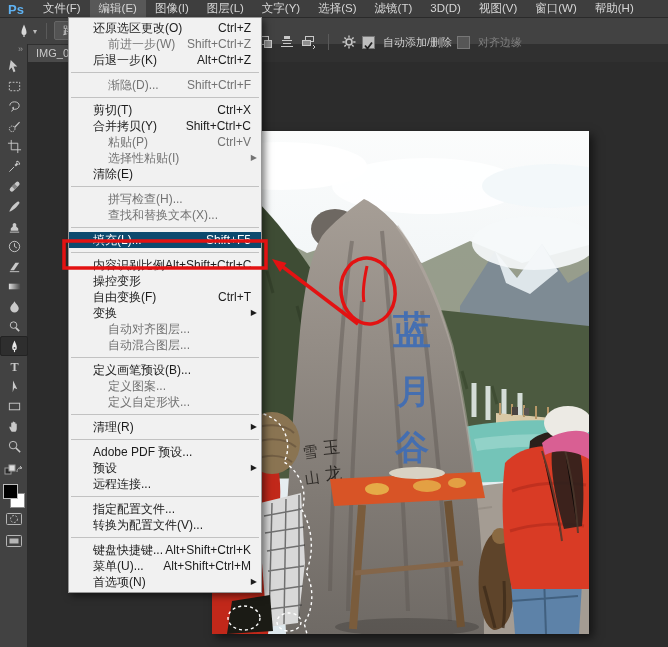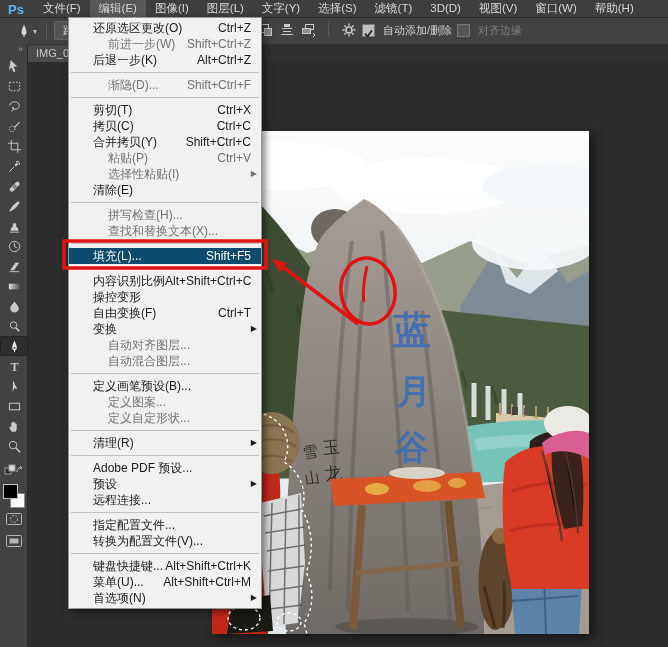--- a/index.html
+++ b/index.html
@@ -12,21 +12,21 @@
   .mb-item{color:#d6d6d6;font-size:11.5px;padding:0 9px;height:17px;line-height:17px;cursor:default;}
   .mb-item.open{background:#585858;}
   
   #optionsbar{position:absolute;left:0;top:18px;width:668px;height:26px;background:#424242;
     border-bottom:1px solid #303030;z-index:2;}
   .ob-left{position:absolute;left:16px;top:3px;display:flex;align-items:center;}
   .caret{color:#bbb;font-size:8px;margin:2px 2px 0 1px;}
   .ob-sep{width:1px;height:16px;background:#5a5a5a;margin:0 7px;}
   .tool-mode-btn{background:#535353;border:1px solid #666;border-radius:2px;color:#ddd;
     font-size:11px;padding:1px 8px;white-space:nowrap;}
-  .ob-right{position:absolute;left:258px;top:4px;display:flex;align-items:center;gap:5px;}
+  .ob-right{position:absolute;left:258px;top:16px;display:flex;align-items:center;gap:5px;}
   .ob-icon{width:16px;height:16px;display:inline-block;}
   .checkbox{width:11px;height:11px;background:#bfbfbf;border:1px solid #777;display:inline-block;position:relative;}
   .checkbox.off{background:#565656;}
   .cb-label{color:#cfcfcf;font-size:11px;margin-left:3px;white-space:nowrap;}
   .cb-label.dim{color:#7f7f7f;}
   
   #tabrow{position:absolute;left:28px;top:44px;width:640px;height:18px;background:#303030;z-index:1;}
   #doc-tab{position:absolute;left:0;top:0;width:86px;height:18px;background:#4a4a4a;
     border-right:1px solid #262626;color:#c9c9c9;font-size:11px;line-height:18px;
     padding-left:8px;box-sizing:border-box;white-space:nowrap;overflow:hidden;}
@@ -400,24 +400,20 @@
       <div class="mrow dis">
         <span class="mlabel">渐隐(D)...</span>
         <span class="msc">Shift+Ctrl+F</span>
       </div>
       <div class="msep"></div>
       <div class="mrow">
         <span class="mlabel">剪切(T)</span>
         <span class="msc">Ctrl+X</span>
       </div>
       <div class="mrow">
-        <span class="mlabel">拷贝(C)</span>
-        <span class="msc">Ctrl+C</span>
-      </div>
-      <div class="mrow">
         <span class="mlabel">合并拷贝(Y)</span>
         <span class="msc">Shift+Ctrl+C</span>
       </div>
       <div class="mrow dis">
         <span class="mlabel">粘贴(P)</span>
         <span class="msc">Ctrl+V</span>
       </div>
       <div class="mrow dis">
         <span class="mlabel">选择性粘贴(I)</span>
         <span class="msc"></span>

